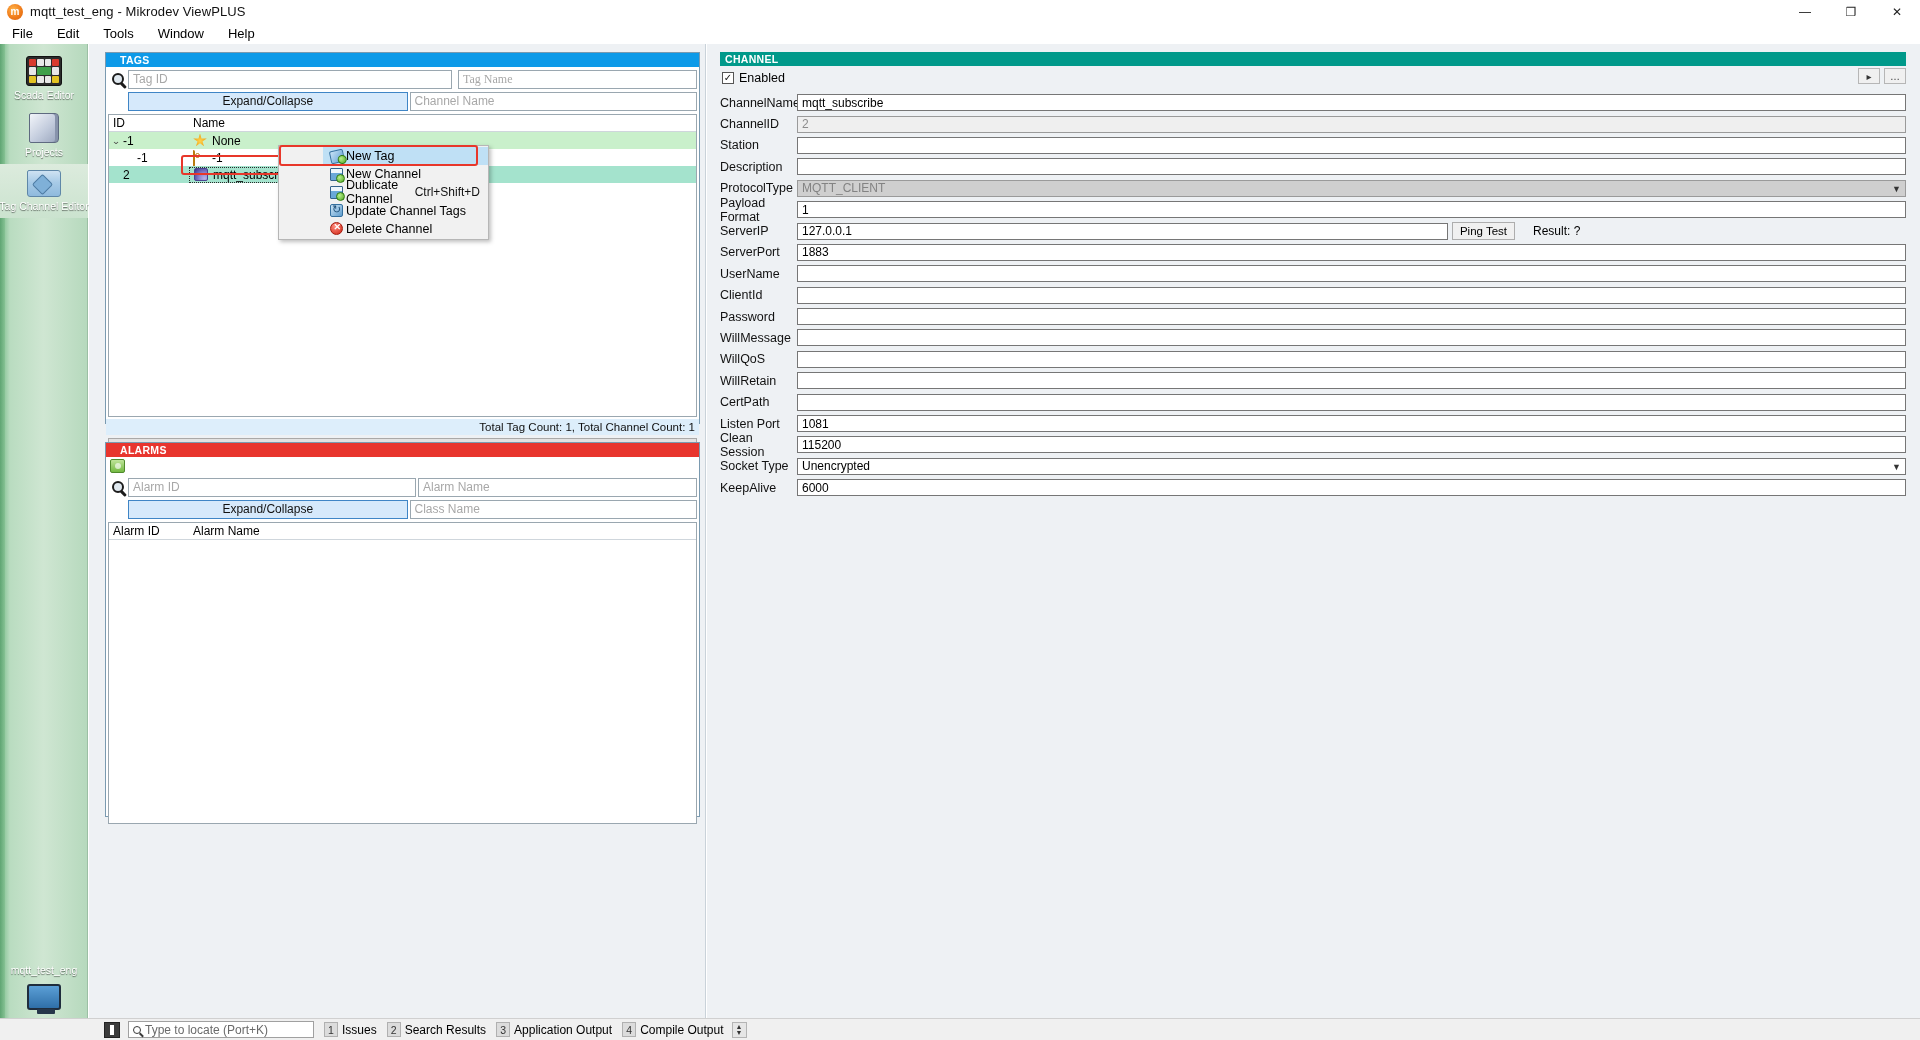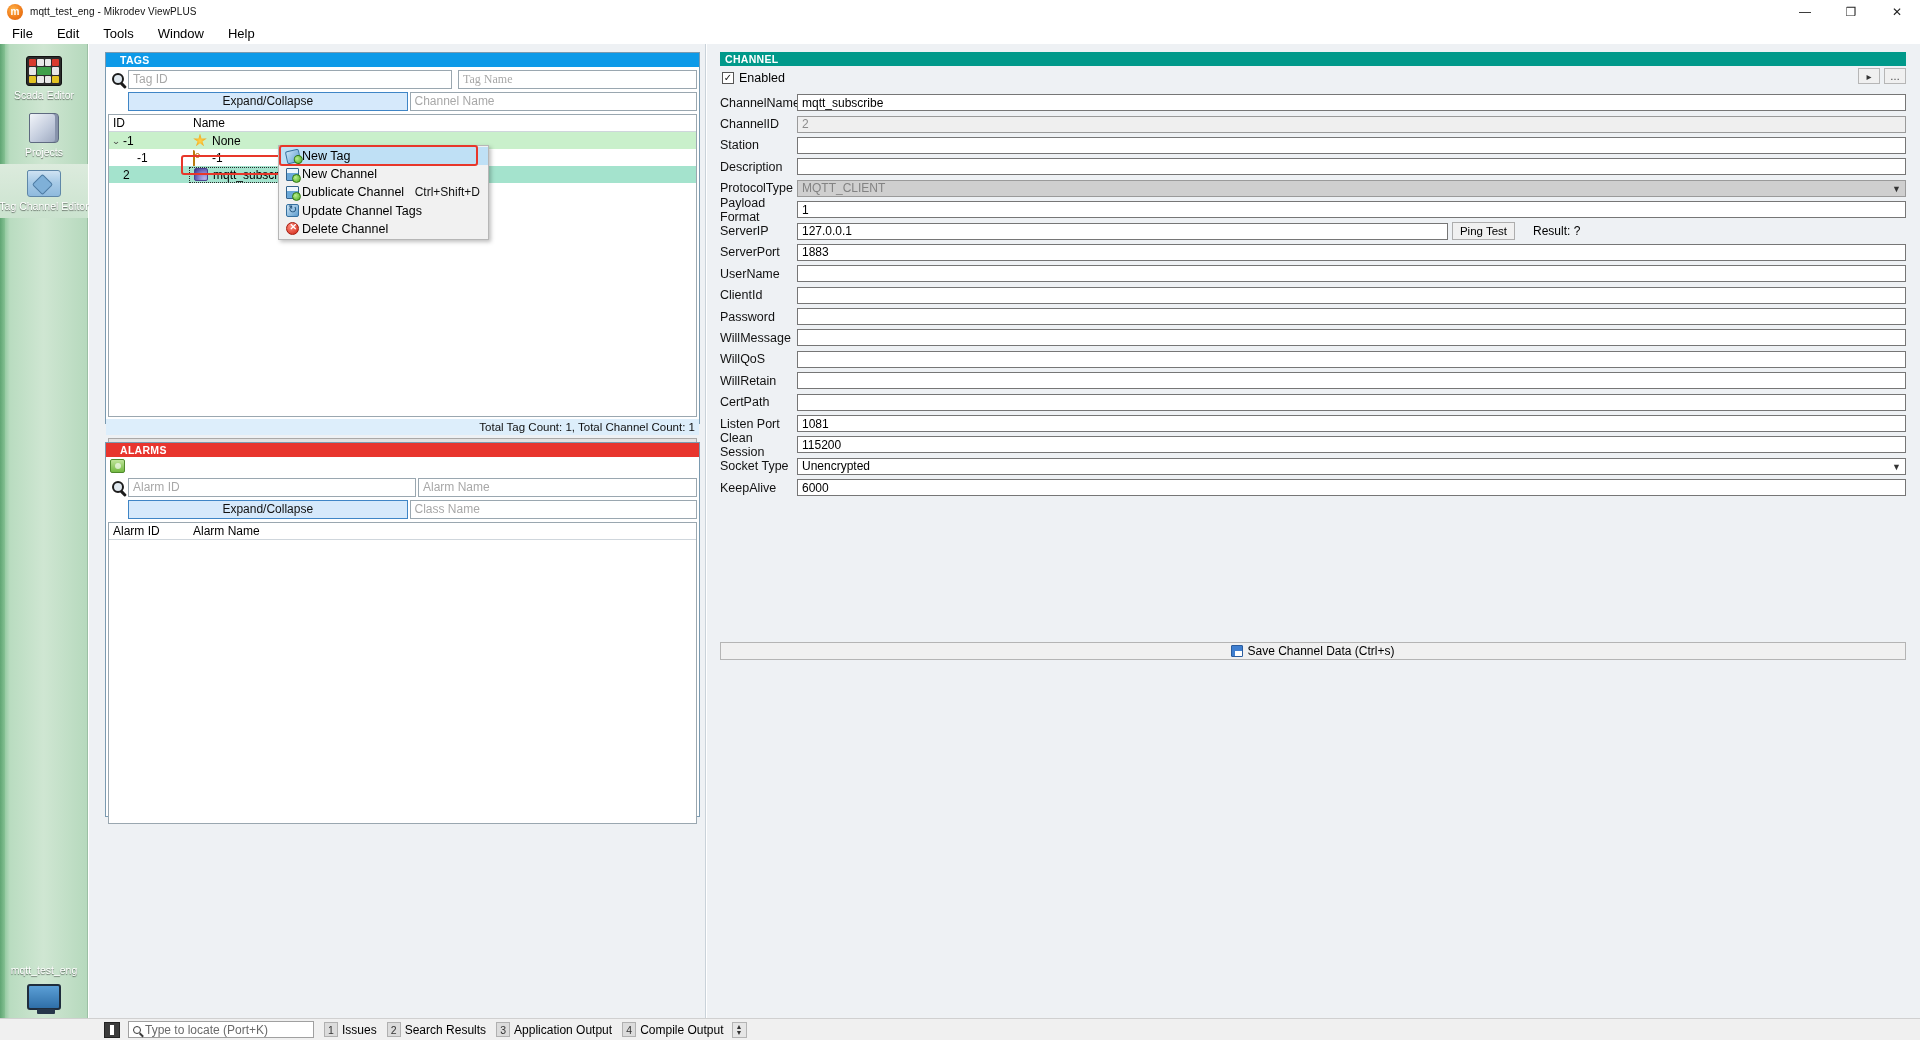--- a/index.html
+++ b/index.html
@@ -20,21 +20,21 @@
     background: #ffffff;
     display: flex; align-items: center;
   }
   .tb-icon {
     width: 16px; height: 16px; margin-left: 7px; margin-right: 7px;
     border-radius: 50%;
     background: radial-gradient(circle at 40% 35%, #ffb64d 0%, #f07c1a 55%, #d8620c 100%);
     display: flex; align-items: center; justify-content: center;
     color: #fff; font-size: 10px; font-weight: bold; line-height: 1;
   }
-  .tb-title { font-size: 10px; color: #111; letter-spacing: .1px; }
+  .tb-title { font-size: 13px; color: #111; letter-spacing: .1px; }
   .tb-buttons { position: absolute; right: 0; top: 0; height: 23px; display: flex; }
   .tb-btn {
     width: 46px; height: 23px; display: flex; align-items: center; justify-content: center;
     font-size: 12px; color: #222; background: transparent;
   }
 
   
   .menubar {
     position: absolute; left: 0; top: 23px; width: 1920px; height: 21px;
     background: #ffffff; display: flex; align-items: center;
@@ -272,21 +272,21 @@
     content: ""; position: absolute; left: 2.5px; top: 5px; width: 7px; height: 5px; background: #fff;
   }
 
   
   .ctxmenu {
     position: absolute; left: 278px; top: 145px; width: 211px;
     background: #f1f1f1; border: 1px solid #b6b6b6; box-shadow: 2px 2px 4px rgba(0,0,0,.25);
     padding: 1px 0; z-index: 40;
   }
   .ctx-item {
-    height: 18.2px; display: flex; align-items: center; font-size: 12.5px; padding-left: 4px; position: relative;
+    height: 18.2px; display: flex; align-items: center; font-size: 12.5px; padding-left: 4px; position: relative; margin-left: 44px;
   }
   .ctx-item.hl { background: #bfe0f5; }
   .ctx-ico { width: 19px; display: flex; align-items: center; justify-content: center; }
   .ctx-label { flex: 1; }
   .ctx-short { padding-right: 8px; font-size: 12px; color: #111; }
   .ic-newtag {
     width: 14px; height: 13px; border-radius: 2px;
     background: linear-gradient(135deg,#c9e3f6,#5f9fd4);
     border: 1px solid #35709f; position: relative; transform: rotate(-12deg);
   }
@@ -660,24 +660,20 @@
           <span class="caret">▼</span>
         </div>
       </div>
 
       <div class="frow">
         <div class="flabel">KeepAlive</div>
         <div class="fctl">6000</div>
       </div>
     </div>
 
-    <div class="savebar">
-      <span class="save-ico"></span>
-      <span>Save Channel Data (Ctrl+s)</span>
-    </div>
   </div>
 
   <div class="statusbar">
     <div class="sb-first">
         <i></i>
       </div>
     <div class="sb-search">
       <span class="sb-mag"></span>
       <span>Type to locate (Port+K)</span>
     </div>

